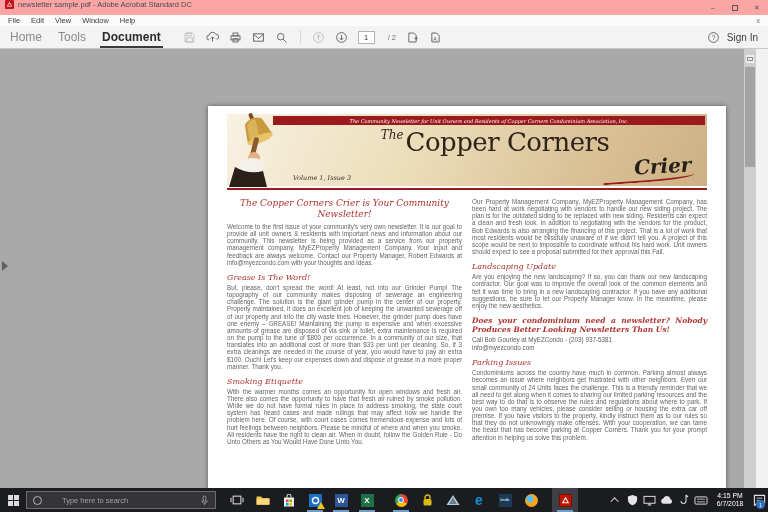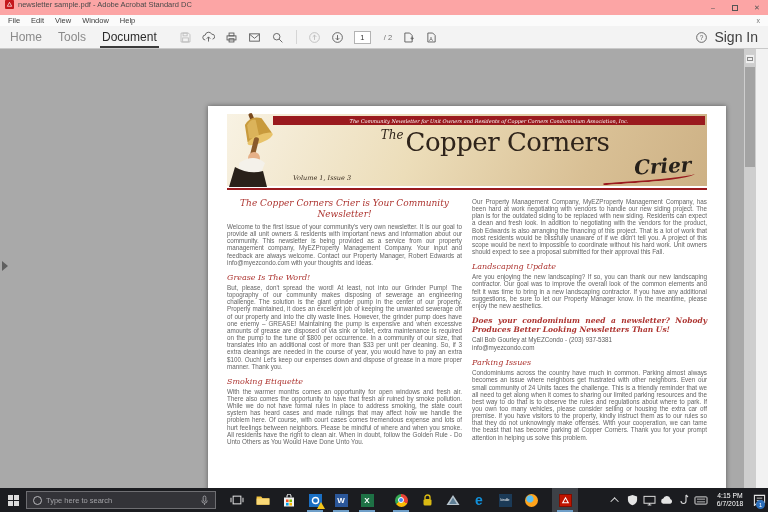--- a/index.html
+++ b/index.html
@@ -21,32 +21,32 @@
   
   .menubar { position:absolute; top:15px; left:0; right:0; height:11px; background:#fbfbfb;
     display:flex; align-items:center; gap:11px; padding:0 8px; font-size:7.5px; color:#3c3c3c; }
   .menubar .menu-close { margin-left:auto; color:#777; font-size:7px; }
 
   
   .toolbar { position:absolute; top:26px; left:0; right:0; height:23px; background:#f3f3f3;
     border-bottom:1px solid #c9c9c9; display:flex; align-items:center; padding:0 10px; }
   .tab { font-size:12px; color:#8a8a8a; margin-right:16px; position:relative; height:100%;
     display:flex; align-items:center; }
-  .tab.active { color:#2b2b2b; font-weight:normal; }
+  .tab.active { color:#2b2b2b; font-weight:bold; }
   .tab.active::after { content:""; position:absolute; left:-2px; right:-2px; bottom:0; height:2px; background:#3b3b3b; }
   .tb-group { display:flex; align-items:center; gap:9px; margin-left:6px; }
   .tb-icon { width:14px; height:14px; display:flex; align-items:center; justify-content:center; }
   .tb-icon svg { width:13px; height:13px; fill:none; stroke:#5a5a5a; stroke-width:1.1; }
   .tb-icon.disabled svg { stroke:#bdbdbd; }
   .tb-sep { width:1px; height:14px; background:#d5d5d5; margin:0 2px; }
   .pagebox { width:17px; height:13px; background:#fff; border:1px solid #b3b3b3; font-size:7.5px;
     color:#333; display:flex; align-items:center; justify-content:center; }
   .pagetotal { font-size:7.5px; color:#6f6f6f; margin-left:4px; }
   .toolbar-right { margin-left:auto; display:flex; align-items:center; gap:6px; }
-  .signin { font-size:14px; color:#3f3f3f; }
+  .signin { font-size:10px; color:#3f3f3f; }
 
   
   .docarea { position:absolute; top:49px; left:0; right:0; height:439px; background:#a9a9a9; overflow:hidden; }
   .nav-toggle { position:absolute; left:2px; top:212px; width:0; height:0;
     border-left:6px solid #606060; border-top:5px solid transparent; border-bottom:5px solid transparent; }
   .rail { position:absolute; top:0; right:0; width:12px; height:100%; background:#f2f2f2; }
   .scrolltrack { position:absolute; top:0; right:12px; width:12px; height:100%; background:#cecece; }
   .scrollicon { position:absolute; top:5px; left:1px; width:10px; height:10px; background:#efefef;
     border:1px solid #d0d0d0; display:flex; align-items:center; justify-content:center; }
   .scrollicon i { display:block; width:6px; height:4px; border:1px solid #8a8a8a; }
@@ -87,21 +87,21 @@
 
   
   .taskbar { position:absolute; left:0; right:0; bottom:0; height:24px; background:#1b1c20;
     display:flex; align-items:stretch; }
   .tk-slot { width:26px; display:flex; align-items:center; justify-content:center; position:relative; flex:0 0 auto; }
   .tk-slot .ul { position:absolute; bottom:0; left:5px; right:5px; height:2px; background:#6f9fc8; }
   .tk-slot.active { background:#3d4147; }
   .start-grid { width:11px; height:11px; display:grid; grid-template-columns:5px 5px; grid-template-rows:5px 5px; gap:1px; }
   .start-grid i { background:#dcdcdc; }
   .searchbox { width:190px; margin:3px 0; background:#333338; border:1px solid #6e6e72;
-    display:flex; align-items:center; gap:4px; padding:0 6px; flex:0 0 auto; }
+    display:flex; align-items:center; gap:20px; padding:0 6px; flex:0 0 auto; }
   .cortana-ring { width:9px; height:9px; border:1.5px solid #b9b9bc; border-radius:50%; flex:0 0 auto; }
   .search-ph { font-size:7.5px; color:#a2a2a6; white-space:nowrap; flex:1 1 auto; }
   .tk-gap { width:8px; flex:0 0 auto; }
   .sq13 { width:13px; height:13px; display:flex; align-items:center; justify-content:center; }
   .word-sq { background:#2b579a; color:#fff; font-size:8px; font-weight:bold; }
   .excel-sq { background:#1e7145; color:#fff; font-size:8px; font-weight:bold; }
   .kindle-sq { background:#1b3a57; color:#fff; font-size:3.5px; }
   .chrome-ball { width:13px; height:13px; border-radius:50%;
     background:conic-gradient(#ea4335 0 33%, #fbbc05 33% 66%, #34a853 66% 100%);
     display:flex; align-items:center; justify-content:center; }

